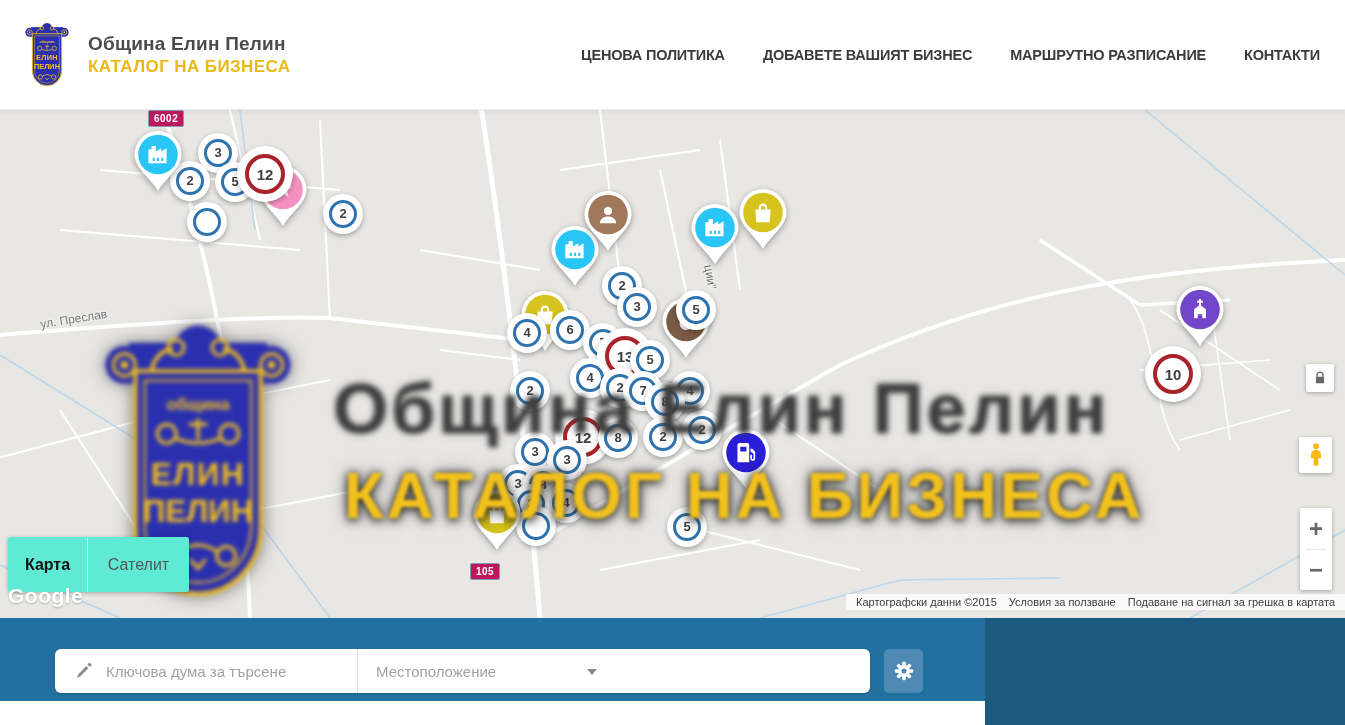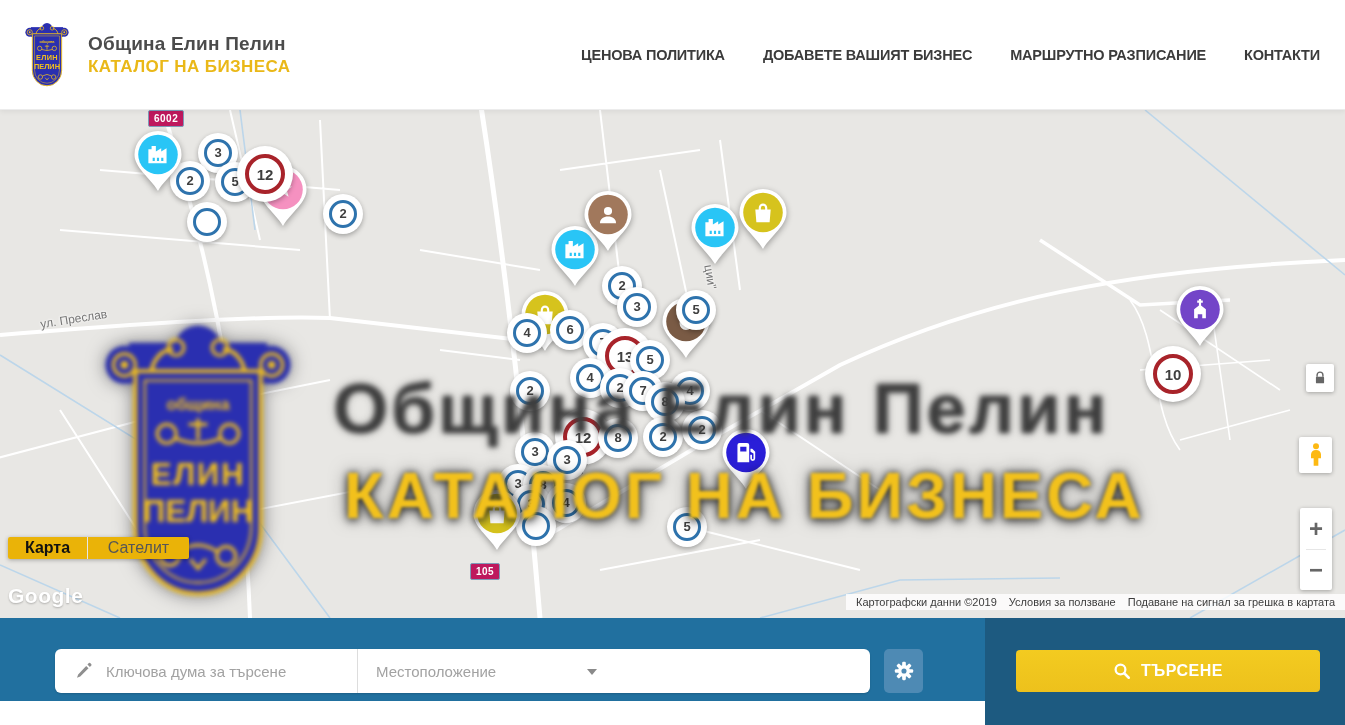--- a/index.html
+++ b/index.html
@@ -41,21 +41,21 @@
   .wm-crest { position:absolute; left:104px; top:214px; width:188px; height:276px;
               filter:blur(2.2px) drop-shadow(0 0 9px rgba(20,20,30,.55)); }
   .wm-title { position:absolute; left:333px; top:258px; font-size:71px; font-weight:bold; color:#3e3e3e;
               letter-spacing:3px; filter:blur(2.4px); text-shadow:0 0 6px rgba(40,40,40,.5); white-space:nowrap; }
   .wm-subtitle { position:absolute; left:344px; top:348px; font-size:65px; font-weight:bold; color:#f2c11c;
                  letter-spacing:3px; filter:blur(1.6px); white-space:nowrap;
                  text-shadow:0 0 7px rgba(35,35,35,.85), 0 3px 10px rgba(35,35,35,.7), 0 0 18px rgba(35,35,35,.5); }
 
   
   .maptype { position:absolute; left:8px; top:427px; display:flex; z-index:6; box-shadow:0 1px 4px rgba(0,0,0,.3); border-radius:2px; overflow:hidden; }
-  .maptype div { background:#eab308; height:22px; display:flex; align-items:center; justify-content:center;
+  .maptype div { background:#5eead4; height:55px; display:flex; align-items:center; justify-content:center;
                  font-size:16px; cursor:pointer; }
   .maptype .mt-map { width:80px; font-weight:bold; color:#111; border-right:1px solid #e6e6e6; }
   .maptype .mt-sat { width:101px; color:#565656; }
 
   .google-logo { position:absolute; left:8px; top:474px; z-index:6; color:#fff; font-size:21px; font-weight:bold;
                  letter-spacing:.5px; text-shadow:0 1px 2px rgba(0,0,0,.25); cursor:pointer; }
 
   .attribution { position:absolute; right:0; top:484px; z-index:6; display:flex; align-items:center;
                  background:rgba(255,255,255,.8); height:16px; font-size:11px; color:#3c3c3c; padding:0 4px; }
   .attribution span { padding:0 6px; white-space:nowrap; }
@@ -371,21 +371,21 @@
   </div>
 
   <div class="maptype">
     <div class="mt-map">Карта</div>
     <div class="mt-sat">Сателит</div>
   </div>
 
   <div class="google-logo">Google</div>
 
   <div class="attribution">
-    <span>Картографски данни ©2019</span>
+    <span>Картографски данни ©2015</span>
     <span class="link">Условия за ползване</span>
     <span class="link">Подаване на сигнал за грешка в картата</span>
   </div>
 
   <div class="ctrl ctrl-lock">
     <svg width="14" height="14" viewBox="0 0 24 24">
       <path d="M7 10V7a5 5 0 0110 0v3" fill="none" stroke="#666" stroke-width="2.4"></path>
       <rect x="5" y="10" width="14" height="11" rx="1.5" fill="#666"></rect>
     </svg>
   </div>
@@ -428,20 +428,13 @@
         <rect x="10" y="2" width="4" height="20" rx="1.2"></rect>
         <rect x="10" y="2" width="4" height="20" rx="1.2" transform="rotate(45 12 12)"></rect>
         <rect x="10" y="2" width="4" height="20" rx="1.2" transform="rotate(90 12 12)"></rect>
         <rect x="10" y="2" width="4" height="20" rx="1.2" transform="rotate(135 12 12)"></rect>
         <circle cx="12" cy="12" r="6.5"></circle>
       </g>
       <circle cx="12" cy="12" r="2.8" fill="#4e8ab4"></circle>
     </svg>
   </div>
 
-  <button class="search-btn">
-    <svg width="18" height="18" viewBox="0 0 24 24">
-      <circle cx="10" cy="10" r="6.5" fill="none" stroke="#fff" stroke-width="3"></circle>
-      <line x1="15" y1="15" x2="21" y2="21" stroke="#fff" stroke-width="3.4" stroke-linecap="round"></line>
-    </svg>
-    <span>ТЪРСЕНЕ</span>
-  </button>
 </div>
 
 </body></html>

